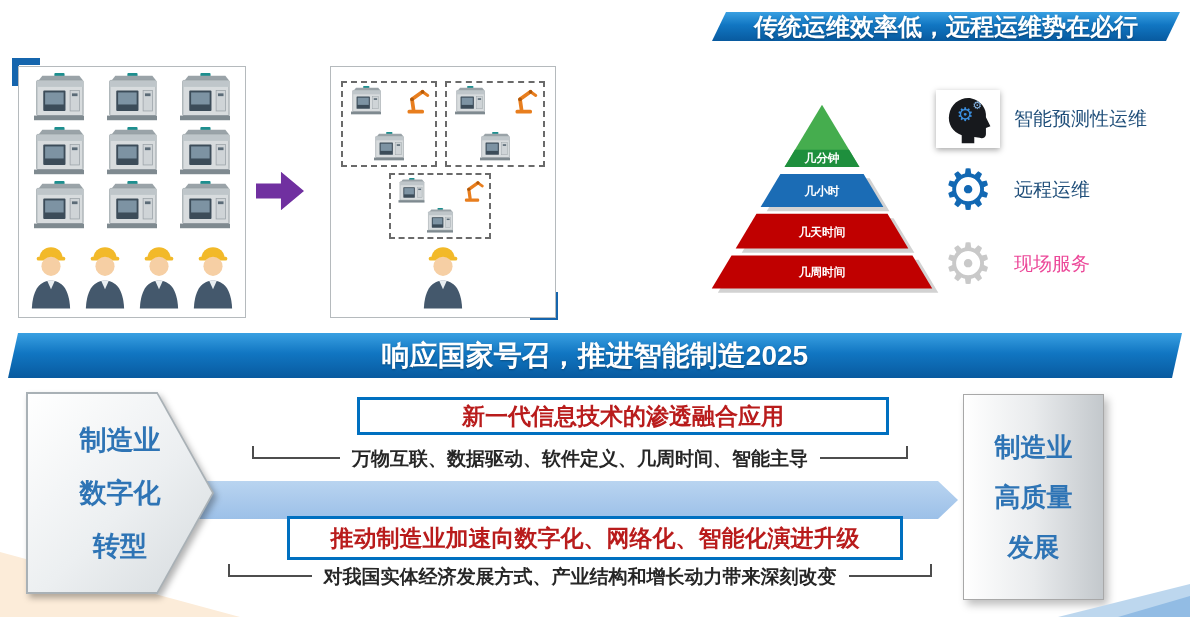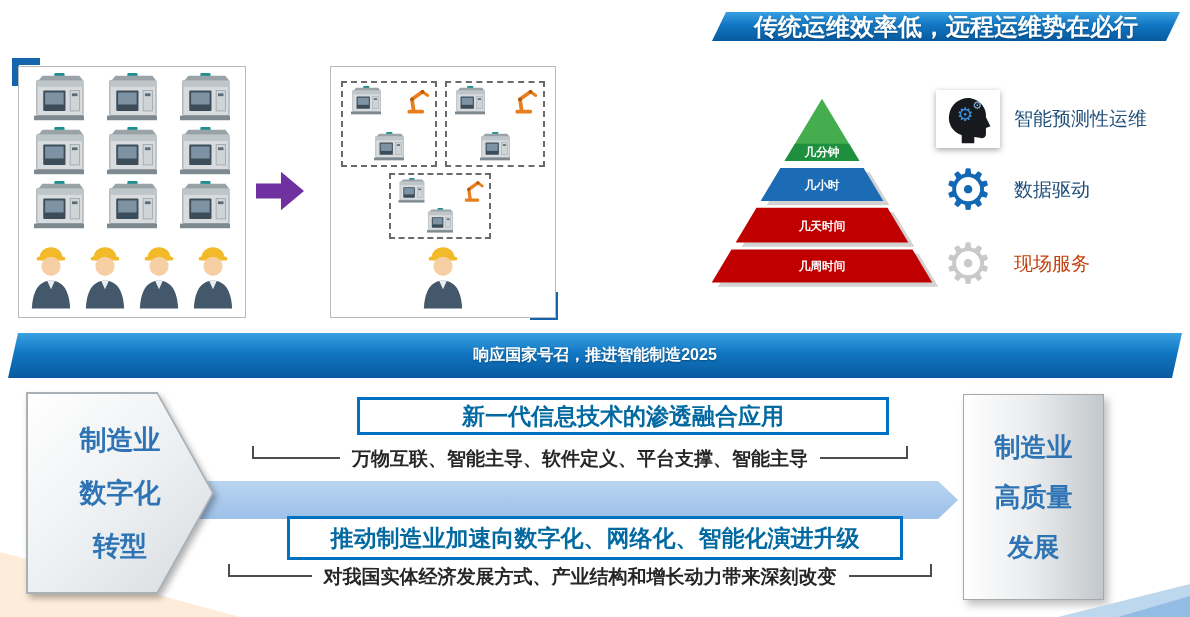--- a/index.html
+++ b/index.html
@@ -13,21 +13,21 @@
   
   .banner {
     position:absolute; display:flex; align-items:center; justify-content:center;
     color:#fff; font-weight:bold;
     background:linear-gradient(180deg,#39a0e2 0%,#1176c2 45%,#085a9f 100%);
     clip-path:polygon(14px 0, 100% 0, calc(100% - 14px) 100%, 0 100%);
     text-shadow:0 1px 2px rgba(0,0,0,.3);
   }
   .banner-tl { left:15px; top:10px; width:540px; height:45px; font-size:25px; }
   .banner-tr { left:712px; top:12px; width:468px; height:29px; font-size:24px; }
-  .banner-bottom { left:8px; top:333px; width:1174px; height:45px; font-size:16px;
+  .banner-bottom { left:8px; top:333px; width:1174px; height:45px; font-size:28px;
     clip-path:polygon(10px 0, 100% 0, calc(100% - 10px) 100%, 0 100%); }
 
   
   .bracket { position:absolute; width:28px; height:28px; }
   .bracket-tl { left:12px; top:58px; border-top:7px solid #1565ad; border-left:7px solid #1565ad; }
   .bracket-br { left:530px; top:292px; border-bottom:7px solid #1565ad; border-right:7px solid #1565ad; }
 
   
   .box-before { left:18px; top:66px; width:228px; height:252px; border:1px solid #b5babd; background:#fff; }
   .box-after  { left:330px; top:66px; width:226px; height:252px; border:1px solid #b5babd; background:#fff; }
@@ -58,21 +58,21 @@
   .cg-m svg, .cg-robot svg { width:100%; height:100%; display:block; }
   .cg-m1 { left:4px; top:3px; }
   .cg-m2 { left:50%; transform:translateX(-50%); bottom:3px; }
   .cg-robot { position:absolute; right:3px; top:2px; width:28px; height:30px; }
   .g3 .cg-m { width:33px; height:26px; }
   .g3 .cg-robot { width:24px; height:26px; }
   .worker-after { position:absolute; left:50%; transform:translateX(-50%); bottom:6px; width:44px; height:74px; }
   .worker-after svg { width:100%; height:100%; }
 
   
-  .pyramid { left:692px; top:82px; width:260px; height:224px; }
+  .pyramid { left:692px; top:88px; width:260px; height:224px; }
   .pyramid svg { width:100%; height:100%; }
 
   
   .legend-row { position:absolute; left:936px; display:flex; align-items:center; gap:14px; }
   .lr1 { top:90px; } .lr2 { top:160px; } .lr3 { top:234px; }
   .legend-row .label { font-weight:normal; font-size:19px; white-space:nowrap; }
   .icon-card {
     width:64px; height:58px; background:#fff; box-shadow:0 2px 6px rgba(0,0,0,.35);
     display:flex; align-items:center; justify-content:center;
   }
@@ -104,21 +104,21 @@
     left:963px; top:394px; width:141px; height:206px; z-index:3;
     border:1px solid #a8a8a8;
     background:linear-gradient(90deg,#ffffff 0%,#e9ebed 50%,#c3c8cc 100%);
     box-shadow:4px 5px 8px rgba(0,0,0,.25);
     display:flex; flex-direction:column; align-items:center; justify-content:center; gap:15px;
     color:#2e74b5; font-size:26px; font-weight:bold;
   }
   .info-box {
     position:absolute; background:#fff; border:3px solid #0070c0; z-index:4;
     display:flex; align-items:center; justify-content:center;
-    font-weight:bold; color:#0369a1;
+    font-weight:bold; color:#b91c1c;
   }
   .upper-box { left:357px; top:397px; width:532px; height:38px; font-size:23px; }
   .lower-box { left:287px; top:516px; width:616px; height:44px; font-size:23px; }
 
   .caption { position:absolute; display:flex; align-items:center; z-index:4; color:#262626; }
   .caption .seg { flex:1; height:13px; border-bottom:2px solid #4d4d4d; transform:translateY(-7px); }
   .caption .corner { width:11px; height:13px; transform:translateY(-7px); }
   .caption .corner-l { border-left:2px solid #4d4d4d; border-bottom:2px solid #4d4d4d; }
   .caption .corner-r { border-right:2px solid #4d4d4d; border-bottom:2px solid #4d4d4d; }
   .caption .txt { padding:0 12px; font-size:19px; font-weight:bold; white-space:nowrap; }
@@ -457,27 +457,27 @@
     <text x="29" y="31" font-size="21" text-anchor="middle" fill="#3b8ede" font-family="DejaVu Sans">⚙</text>
     <text x="42" y="18" font-size="12" text-anchor="middle" fill="#8ab9e8" font-family="DejaVu Sans">⚙</text>
   </svg>
       </span>
     <span class="label" style="color: rgb(31, 78, 121);">智能预测性运维</span>
   </div>
   <div class="legend-row lr2">
     <span class="icon-wrap">
         <span class="gear-glyph">⚙</span>
       </span>
-    <span class="label" style="color: rgb(31, 78, 121);">数据驱动</span>
+    <span class="label" style="color: rgb(31, 78, 121);">远程运维</span>
   </div>
   <div class="legend-row lr3">
     <span class="icon-wrap">
         <span class="gear-glyph">⚙</span>
       </span>
-    <span class="label" style="color: #c2410c;">现场服务</span>
+    <span class="label" style="color: #ec4899;">现场服务</span>
   </div>
 
   <div class="banner banner-bottom">
     <span>响应国家号召，推进智能制造2025</span>
   </div>
 
   <div class="abs arrow-band"></div>
 
   <div class="abs pentagon">
     <div class="shape"></div>
@@ -494,21 +494,21 @@
     <span>高质量</span>
     <span>发展</span>
   </div>
 
   <div class="abs info-box upper-box">
     <span>新一代信息技术的渗透融合应用</span>
   </div>
   <div class="abs caption upper-caption">
     <span class="corner corner-l"></span>
     <span class="seg"></span>
-    <span class="txt">万物互联、智能主导、软件定义、平台支撑、智能主导</span>
+    <span class="txt">万物互联、数据驱动、软件定义、几周时间、智能主导</span>
     <span class="seg"></span>
     <span class="corner corner-r"></span>
   </div>
 
   <div class="abs info-box lower-box">
     <span>推动制造业加速向数字化、网络化、智能化演进升级</span>
   </div>
   <div class="abs caption lower-caption">
     <span class="corner corner-l"></span>
     <span class="seg"></span>

